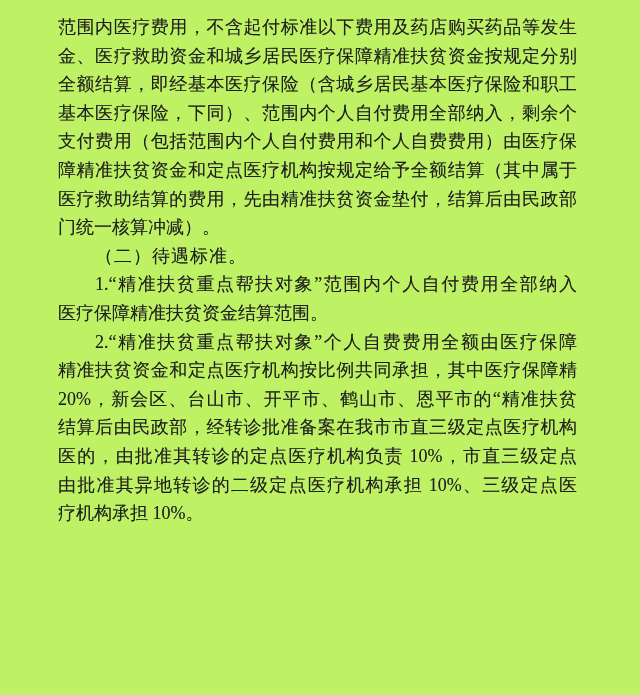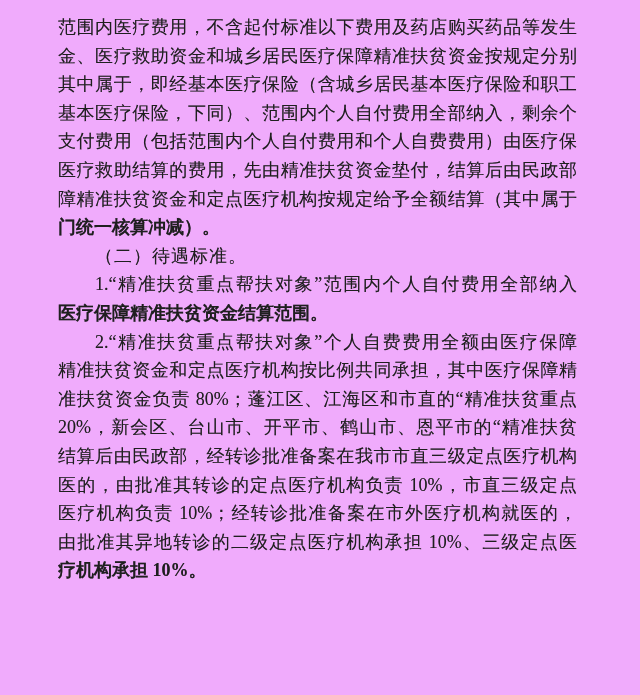--- a/index.html
+++ b/index.html
@@ -11,64 +11,61 @@
     height: 695px;
     overflow: hidden;
     background: #fdfdfd;
     font-family: "Liberation Serif", "DejaVu Serif", serif;
   }
   .page {
     box-sizing: border-box;
     width: 640px;
     height: 695px;
     padding: 13px 63px 0 58px;
-    background: #f0abfc;
+    background: #bef264;
   }
   .ln {
     margin: 0;
     padding: 0;
     font-size: 18px;
     line-height: 28.6px;
     height: 28.6px;
     color: #1f1f1f;
     text-align: justify;
     text-align-last: justify;
     text-shadow: 0 0 0.5px rgba(40,40,40,0.45);
     overflow: hidden;
   }
   .ln.end {
     text-align-last: left;
-    font-weight: bold;
   }
   .ln.ind {
     padding-left: 37px;
   }
   .ln.heading {
     font-weight: 400;
     text-align-last: left;
     letter-spacing: 1px;
   }
 </style>
 </head>
 <body>
 
 <main class="page">
   <p class="ln">范围内医疗费用，不含起付标准以下费用及药店购买药品等发生</p>
   <p class="ln">金、医疗救助资金和城乡居民医疗保障精准扶贫资金按规定分别</p>
-  <p class="ln">其中属于，即经基本医疗保险（含城乡居民基本医疗保险和职工</p>
+  <p class="ln">全额结算，即经基本医疗保险（含城乡居民基本医疗保险和职工</p>
   <p class="ln">基本医疗保险，下同）、范围内个人自付费用全部纳入，剩余个人</p>
   <p class="ln">支付费用（包括范围内个人自付费用和个人自费费用）由医疗保</p>
+  <p class="ln">障精准扶贫资金和定点医疗机构按规定给予全额结算（其中属于</p>
   <p class="ln">医疗救助结算的费用，先由精准扶贫资金垫付，结算后由民政部</p>
-  <p class="ln">障精准扶贫资金和定点医疗机构按规定给予全额结算（其中属于</p>
   <p class="ln end">门统一核算冲减）。</p>
   <p class="ln heading ind">（二）待遇标准。</p>
   <p class="ln ind">1.“精准扶贫重点帮扶对象”范围内个人自付费用全部纳入</p>
   <p class="ln end">医疗保障精准扶贫资金结算范围。</p>
   <p class="ln ind">2.“精准扶贫重点帮扶对象”个人自费费用全额由医疗保障</p>
   <p class="ln">精准扶贫资金和定点医疗机构按比例共同承担，其中医疗保障精</p>
-  <p class="ln">准扶贫资金负责 80%；蓬江区、江海区和市直的“精准扶贫重点</p>
   <p class="ln">20%，新会区、台山市、开平市、鹤山市、恩平市的“精准扶贫</p>
   <p class="ln">结算后由民政部，经转诊批准备案在我市市直三级定点医疗机构就</p>
   <p class="ln">医的，由批准其转诊的定点医疗机构负责 10%，市直三级定点</p>
-  <p class="ln">医疗机构负责 10%；经转诊批准备案在市外医疗机构就医的，</p>
   <p class="ln">由批准其异地转诊的二级定点医疗机构承担 10%、三级定点医</p>
   <p class="ln end">疗机构承担 10%。</p>
 </main>
 
 </body></html>

